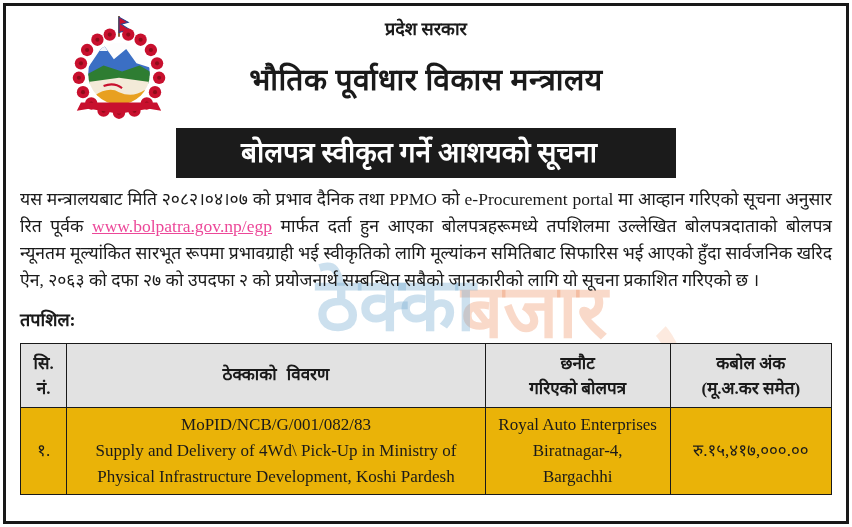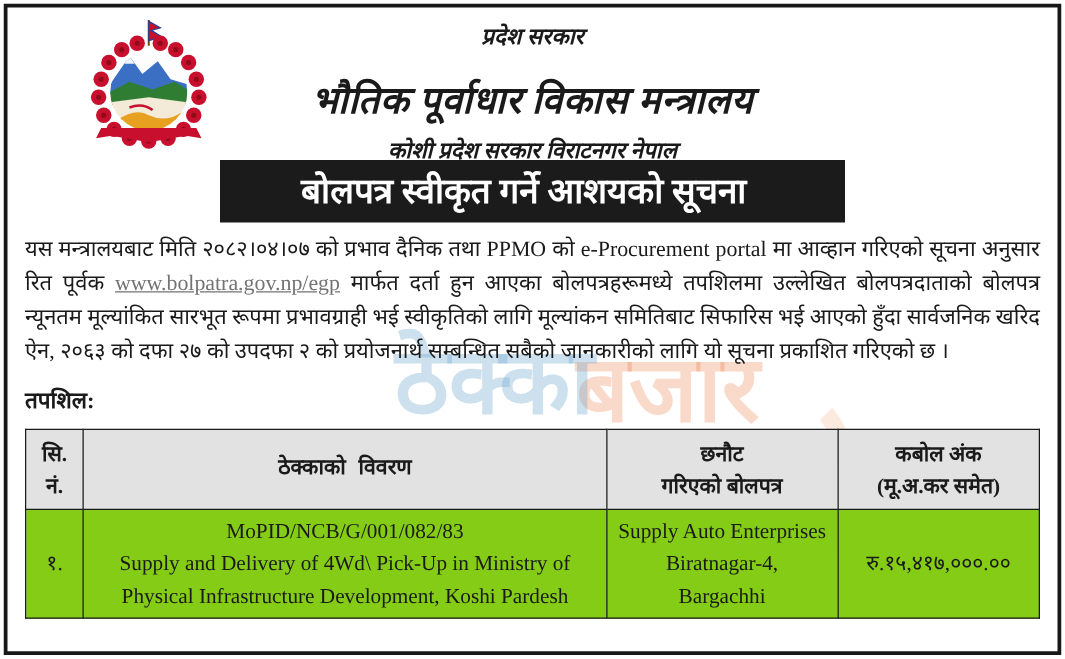--- a/index.html
+++ b/index.html
@@ -17,51 +17,51 @@
   .wm-1 { left:310px; top:245px; font-size:74px; color:rgba(110,165,205,0.35); }
   .wm-2 { left:455px; top:252px; font-size:74px; color:rgba(235,120,60,0.28); }
   .wm-ring { position:absolute; z-index:0; left:560px; top:300px; width:120px; height:160px;
     border:14px solid rgba(240,140,80,0.18); border-radius:50%; border-left-color:transparent; border-top-color:transparent;
     pointer-events:none; }
   .content { position:relative; z-index:1; }
 
   
   .header { position:relative; height:112px; }
   .emblem { position:absolute; left:42px; top:2px; width:114px; height:108px; }
-  .head-text { text-align:center; padding-top:4px;font-style:italic; }
+  .head-text { text-align:center; padding-top:4px; }
   .org-line1 { font-size:18px; font-weight:bold; }
   .org-line2 { font-size:30px; font-weight:bold; margin-top:18px; letter-spacing:0.5px; }
   .org-line3 { font-size:18px; font-weight:bold; margin-top:8px; }
 
   
   .banner-wrap { text-align:center; margin-top:4px; }
   .banner {
     display:inline-block; background:#1b1b1b; color:#fff; font-weight:bold; font-size:28px;
     padding:4px 52px 8px 38px; min-width:500px;
   }
   .pub-date { text-align:center; font-weight:bold; font-size:15px; margin-top:11px; }
 
   
   .notice-body {
     margin-top:8px; font-size:17.5px; line-height:27px; text-align:justify;
   }
-  .notice-body a { color:#737373; text-decoration:underline; }
+  .notice-body a { color:#ec4899; text-decoration:underline; }
 
   .details-label { text-align:left; font-weight:bold; font-size:18px; margin-top:13px; }
 
   
   table.details { width:100%; border-collapse:collapse; margin-top:12px; }
   table.details th, table.details td {
     border:1.5px solid #1a1a1a; text-align:center; vertical-align:middle; padding:4px 6px;
   }
   table.details th {
     background:#e2e2e2; font-size:17px; font-weight:bold; white-space:pre-line; line-height:25px;
     height:64px;
   }
-  table.details td { font-size:17px; white-space:pre-line; line-height:26px; height:74px; background:#84cc16; }
+  table.details td { font-size:17px; white-space:pre-line; line-height:26px; height:74px; background:#eab308; }
   .col-sn { width:5.7%; }
   .col-contract { width:51.6%;font-family:Liberation Mono, monospace; }
   .col-bidder { width:22.8%;margin-top:12px; }
   .col-amount { width:19.9%; }
 </style>
 </head>
 <body>
 
 <div class="page-frame">
   <div class="page-border">
@@ -135,21 +135,20 @@
             <path d="M40,70 Q50,66 58,72" stroke="#c8102e" stroke-width="2" fill="none"></path>
           </g>
 
           <g>
             <polygon points="18,86 92,86 96,94 84,92 55,97 26,92 14,94" fill="#c8102e"></polygon>
           </g>
         </svg>
         <div class="head-text">
           <div class="org-line1">प्रदेश सरकार</div>
           <div class="org-line2">भौतिक पूर्वाधार विकास मन्त्रालय</div>
-          <div class="org-line3">कोशी प्रदेश सरकार विराटनगर नेपाल</div>
         </div>
       </div>
 
       <div class="banner-wrap">
         <div class="banner">बोलपत्र स्वीकृत गर्ने आशयको सूचना</div>
       </div>
 
       <div class="notice-body"><span>यस मन्त्रालयबाट मिति २०८२।०४।०७ को प्रभाव दैनिक तथा PPMO को e-Procurement portal मा आव्हान गरिएको सूचना अनुसार रित पूर्वक </span><a href="#">www.bolpatra.gov.np/egp</a><span> मार्फत दर्ता हुन आएका बोलपत्रहरूमध्ये तपशिलमा उल्लेखित बोलपत्रदाताको बोलपत्र न्यूनतम मूल्यांकित सारभूत रूपमा प्रभावग्राही भई स्वीकृतिको लागि मूल्यांकन समितिबाट सिफारिस भई आएको हुँदा सार्वजनिक खरिद ऐन, २०६३ को दफा २७ को उपदफा २ को प्रयोजनार्थ सम्बन्धित सबैको जानकारीको लागि यो सूचना प्रकाशित गरिएको छ ।</span></div>
 
       <div class="details-label">तपशिल:</div>
@@ -165,21 +164,21 @@
             <th class="col-amount">कबोल अंक
 (मू.अ.कर समेत)</th>
           </tr>
         </thead>
         <tbody>
           <tr>
             <td>१.</td>
             <td>MoPID/NCB/G/001/082/83
 Supply and Delivery of 4Wd\ Pick-Up in Ministry of
 Physical Infrastructure Development, Koshi Pardesh</td>
-            <td>Supply Auto Enterprises
+            <td>Royal Auto Enterprises
 Biratnagar-4,
 Bargachhi</td>
             <td>रु.१५,४१७,०००.००</td>
           </tr>
         </tbody>
       </table>
     </div>
   </div>
 </div>
 

